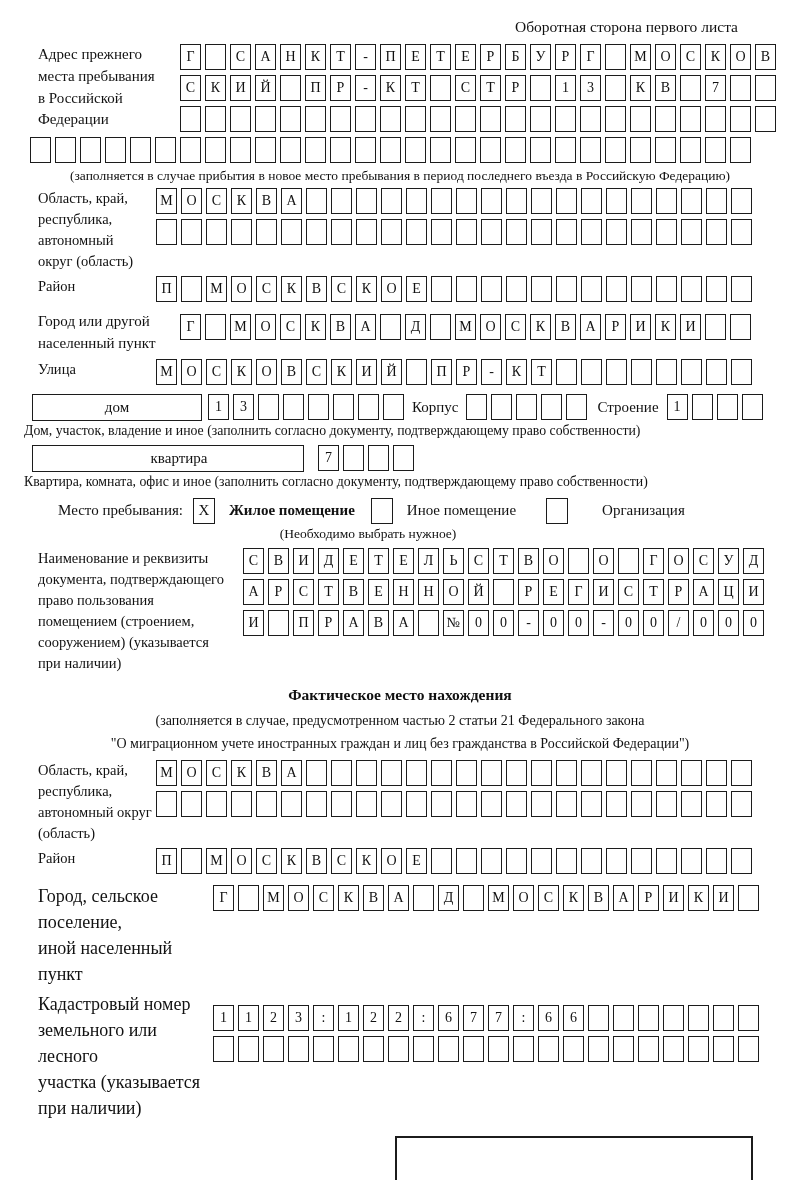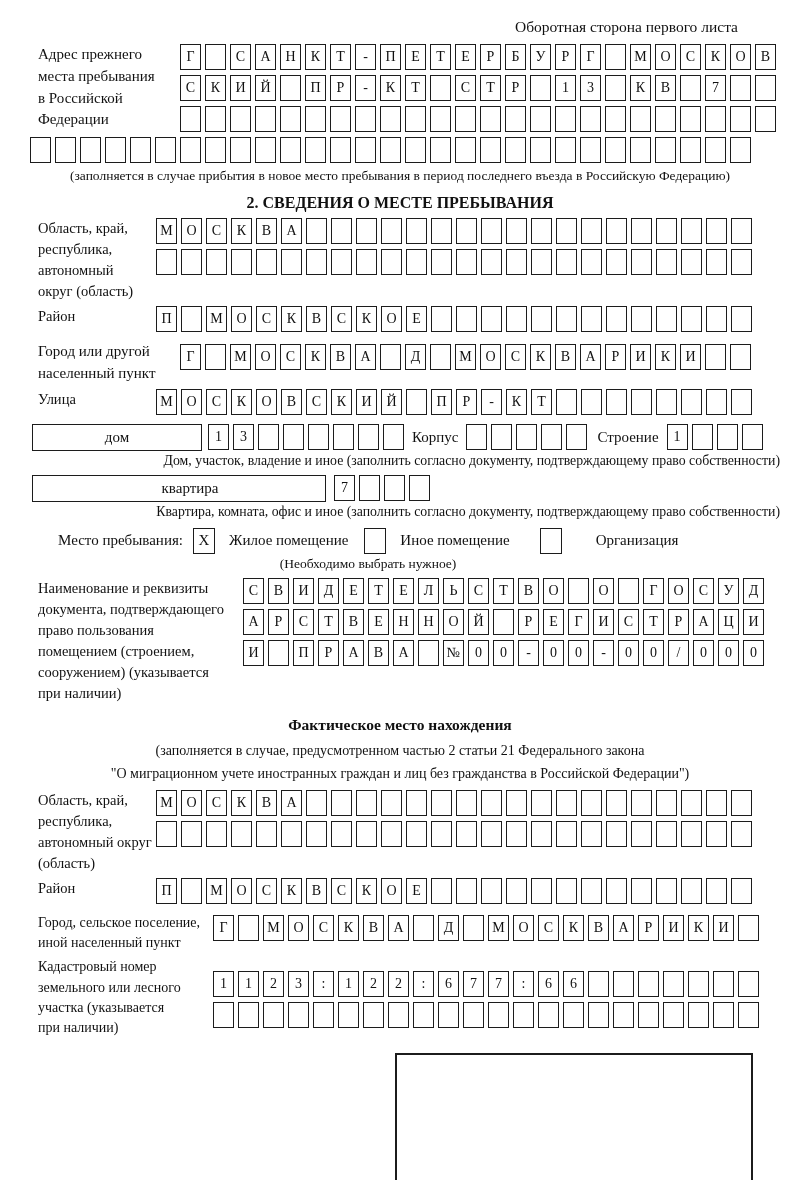--- a/index.html
+++ b/index.html
@@ -8,30 +8,30 @@
     font-family:"Liberation Serif","DejaVu Serif",serif;
     color:#111;
   }
   .page{padding:14px 20px 0 38px;}
   .hdr-note{text-align:right;font-size:15.5px;padding-right:42px;margin-top:4px;}
   .field{display:flex;align-items:flex-start;margin-top:4px;font-family:Liberation Serif, serif;}
   .flabel{font-size:15px;line-height:1.45;white-space:pre-line;flex-shrink:0;}
   .w142{flex-basis:142px;}
   .w118{flex-basis:118px;font-size:14.5px;}
   .w205{flex-basis:205px;font-size:14.5px;}
-  .w175{flex-basis:175px;font-size:14px;}
+  .w175{flex-basis:175px;font-size:18px;}
   .gridcol{display:flex;flex-direction:column;}
   .grid-row{display:flex;margin-bottom:5px;}
   .cell{
     width:21px;height:26px;box-sizing:border-box;margin-right:4px;
     border:1.6px solid #1c1c1c;display:flex;align-items:center;justify-content:center;
     font-size:14px;line-height:1;flex-shrink:0;background:#fff;
   }
   .caption{font-size:13.5px;text-align:center;margin-top:2px;}
-  .caption-left{font-size:13.8px;margin-top:2px;margin-left:-14px;text-align:right;}
+  .caption-left{font-size:13.8px;margin-top:2px;margin-left:-14px;}
   .h2{font-weight:bold;font-size:16px;text-align:center;margin:10px 0 6px -18px;}
   .h3{font-weight:bold;font-size:15.5px;text-align:center;margin:12px 0 6px -18px;}
   .widebox{
     box-sizing:border-box;border:1.6px solid #1c1c1c;height:27px;
     display:flex;align-items:center;justify-content:center;font-size:15px;flex-shrink:0;
   }
   .inline-lbl{font-size:15px;align-self:center;white-space:nowrap;margin-left:20px;}
   .cbox{
     width:22px;height:26px;box-sizing:border-box;border:1.6px solid #1c1c1c;
     display:flex;align-items:center;justify-content:center;font-size:15px;flex-shrink:0;
@@ -163,21 +163,20 @@
       <span class="cell"></span>
       <span class="cell"></span>
       <span class="cell"></span>
       <span class="cell"></span>
       <span class="cell"></span>
       <span class="cell"></span>
       <span class="cell"></span>
     </div>
   <div class="caption" style="margin-left:-18px;">(заполняется в случае прибытия в новое место пребывания в период последнего въезда в Российскую Федерацию)</div>
 
-  <div class="h2">2. СВЕДЕНИЯ О МЕСТЕ ПРЕБЫВАНИЯ</div>
 
   <div class="field">
     <div class="flabel w118">Область, край,
 республика,
 автономный
 округ (область)</div>
     <div class="gridcol">
       <div class="grid-row">
           <span class="cell">М</span>
           <span class="cell">О</span>
@@ -349,38 +348,38 @@
     <div class="grid-row" style="margin-bottom:0;">
         <span class="cell">1</span>
         <span class="cell"></span>
         <span class="cell"></span>
         <span class="cell"></span>
       </div>
   </div>
   <div class="caption-left">Дом, участок, владение и иное (заполнить согласно документу, подтверждающему право собственности)</div>
 
   <div class="field mt6" style="margin-left:-6px;">
-    <div class="widebox" style="width:294px;margin-right:8px;padding-left:22px;">
+    <div class="widebox" style="width:272px;margin-right:14px;padding-left:22px;">
       <span>квартира</span>
     </div>
     <div class="grid-row" style="margin-bottom:0;">
         <span class="cell">7</span>
         <span class="cell"></span>
         <span class="cell"></span>
         <span class="cell"></span>
       </div>
   </div>
   <div class="caption-left">Квартира, комната, офис и иное (заполнить согласно документу, подтверждающему право собственности)</div>
 
   <div class="mesto-row">
     <span class="inline-lbl">Место пребывания:</span>
     <div class="cbox" style="margin-left:10px;">
       <span>X</span>
     </div>
-    <span class="inline-lbl" style="margin-left:14px;">Жилое помещение</span>
+    <span class="inline-lbl" style="margin-left:14px;font-weight:bold;">Жилое помещение</span>
     <div class="cbox" style="margin-left:16px;">
       <span></span>
     </div>
     <span class="inline-lbl" style="margin-left:14px;">Иное помещение</span>
     <div class="cbox" style="margin-left:30px;">
       <span></span>
     </div>
     <span class="inline-lbl" style="margin-left:34px;">Организация</span>
   </div>
   <div class="caption" style="width:400px;margin-left:130px;">(Необходимо выбрать нужное)</div>

